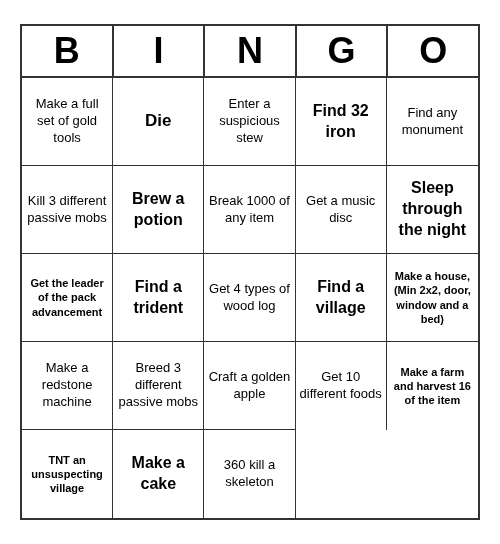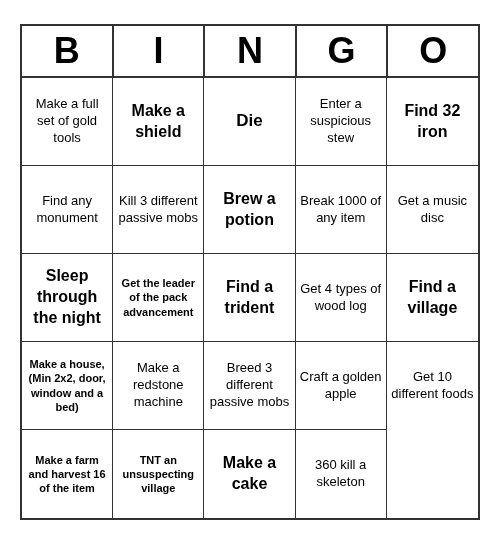--- a/index.html
+++ b/index.html
@@ -89,21 +89,20 @@
 <div class="bingo-card">
   <div class="bingo-header">
   <div class="bingo-header-cell">B</div>
       <div class="bingo-header-cell">I</div>
       <div class="bingo-header-cell">N</div>
       <div class="bingo-header-cell">G</div>
       <div class="bingo-header-cell">O</div>
     </div>
   <div class="bingo-grid">
   <div class="bingo-cell">Make a full set of gold tools</div>
-      <div class="bingo-cell medium-text">Make a shield</div>
       <div class="bingo-cell large-text">Die</div>
       <div class="bingo-cell">Enter a suspicious stew</div>
       <div class="bingo-cell medium-text">Find 32 iron</div>
       <div class="bingo-cell">Find any monument</div>
       <div class="bingo-cell">Kill 3 different passive mobs</div>
       <div class="bingo-cell medium-text">Brew a potion</div>
       <div class="bingo-cell">Break 1000 of any item</div>
       <div class="bingo-cell">Get a music disc</div>
       <div class="bingo-cell medium-text">Sleep through the night</div>
       <div class="bingo-cell small-text">Get the leader of the pack advancement</div>

